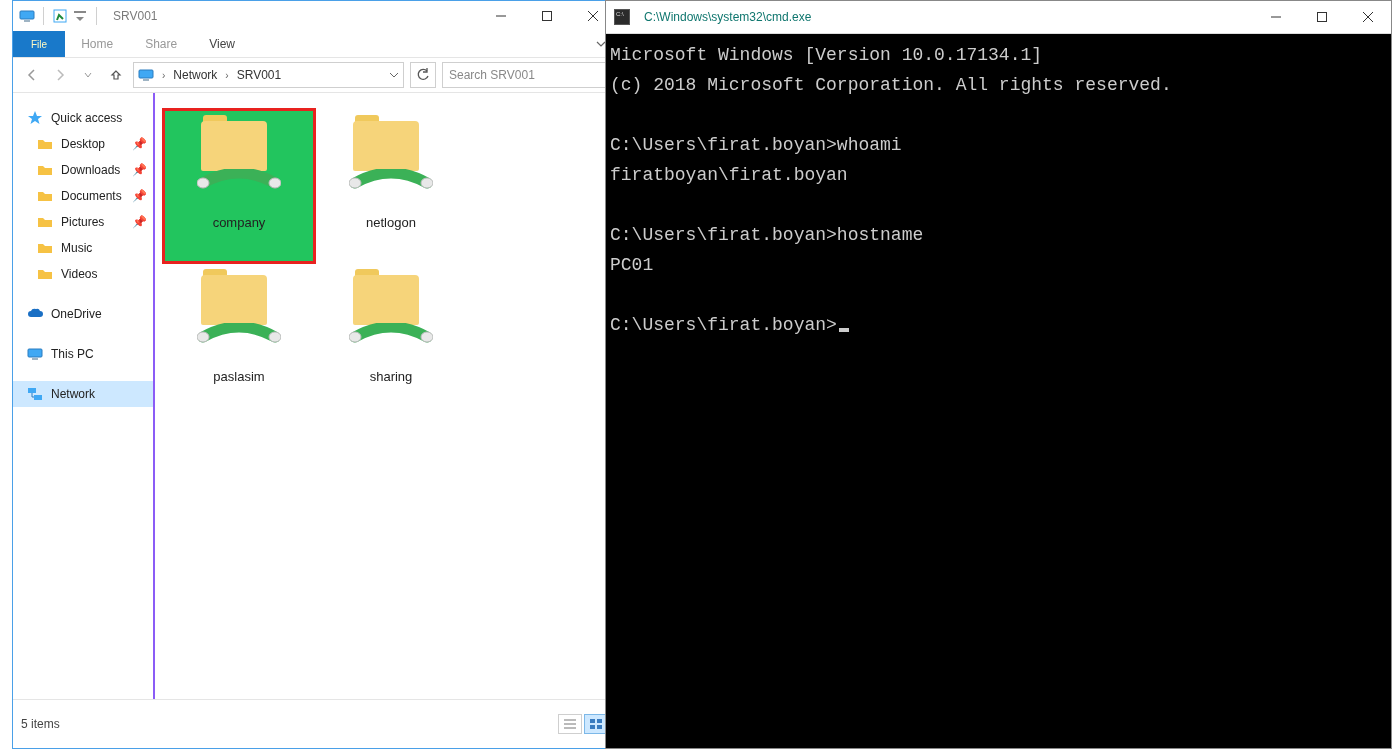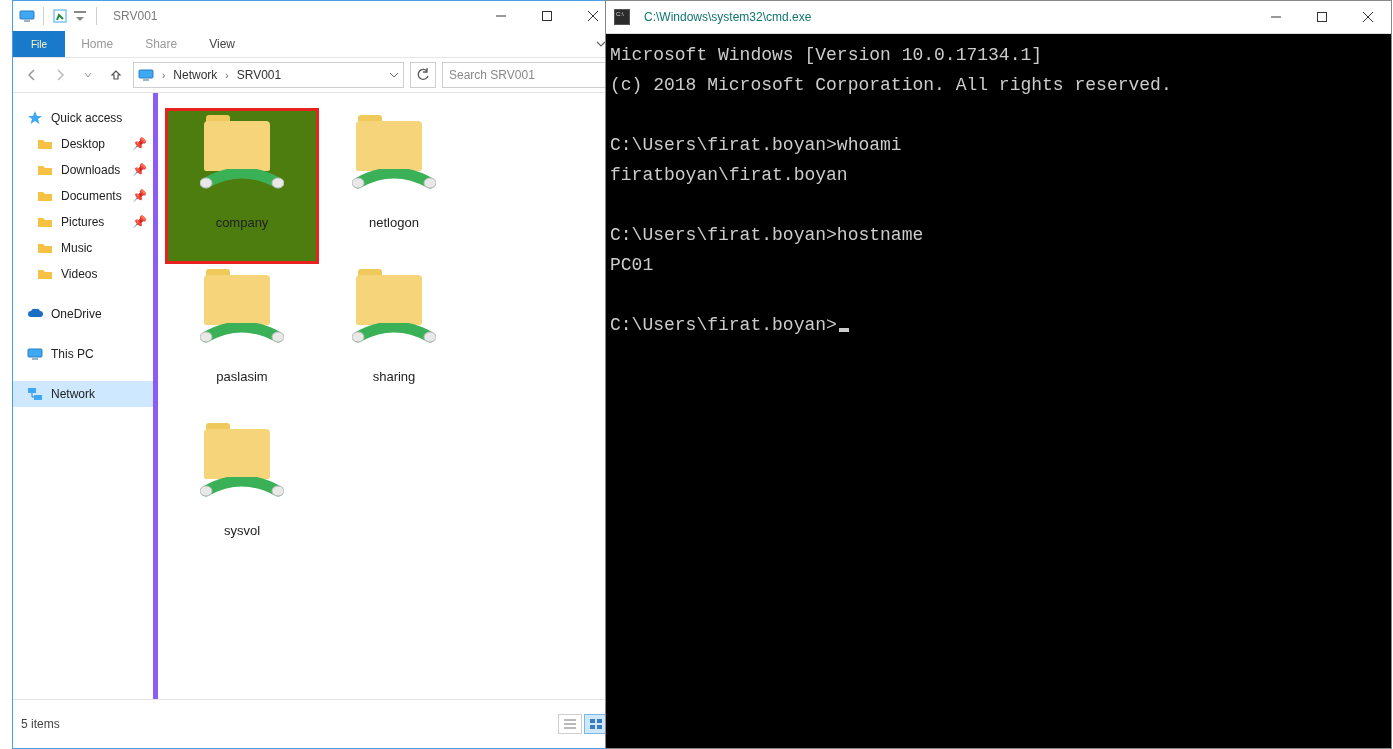--- a/index.html
+++ b/index.html
@@ -22,30 +22,30 @@
 .addrbar{height:34px;display:flex;align-items:center;gap:6px;padding:0 8px;border-bottom:1px solid #e5e5e5;}
 .nav-btn{width:22px;height:22px;display:flex;align-items:center;justify-content:center;color:#888;border-radius:0;}
 .nav-btn.enabled{color:#555;}
 .breadcrumb{flex:1;height:24px;border:1px solid #cfcfcf;display:flex;align-items:center;padding:0 4px;gap:4px;color:#333;position:relative;}
 .bc-chev{color:#666;font-size:10px;padding:0 4px;}
 .bc-dd{position:absolute;right:4px;color:#666;}
 .refresh{width:24px;height:24px;border:1px solid #cfcfcf;display:flex;align-items:center;justify-content:center;color:#555;}
 .search{width:152px;height:24px;border:1px solid #cfcfcf;display:flex;align-items:center;padding:0 6px;color:#888;}
 
 .body{flex:1;display:flex;min-height:0;}
-.navpane{width:140px;border-right:5px solid #8b5cf6;padding-top:12px;overflow:hidden;}
+.navpane{width:140px;border-right:2px solid #8b5cf6;padding-top:12px;overflow:hidden;}
 .np-item{display:flex;align-items:center;gap:8px;height:26px;padding-left:24px;color:#222;white-space:nowrap;}
 .np-item.top{padding-left:14px;font-size:12px;}
 .np-sel{background:#cde8ff;}
 .np-item .pin{margin-left:auto;margin-right:6px;color:#777;}
 .ic{display:inline-flex;width:16px;height:16px;align-items:center;justify-content:center;}
 
 .content{flex:1;position:relative;padding:16px 8px;display:flex;flex-wrap:wrap;align-content:flex-start;}
 .share-item{width:152px;height:150px;display:flex;flex-direction:column;align-items:center;justify-content:flex-start;padding-top:4px;}
-.share-item.sel{outline:3px solid #e8221f;outline-offset:-2px;background:#4d7c0f;}
+.share-item.sel{outline:3px solid #e8221f;outline-offset:-2px;background:#22c55e;}
 .share-ic{width:96px;height:96px;position:relative;}
 .share-label{margin-top:6px;color:#222;font-size:13px;}
 
 .statusbar{height:24px;border-top:1px solid #e5e5e5;display:flex;align-items:center;padding:12px 8px;color:#444;font-size:12px;}
 .statusbar .views{margin-left:auto;display:flex;gap:2px;}
 .view-btn{width:22px;height:18px;border:1px solid #cfcfcf;display:flex;align-items:center;justify-content:center;color:#555;}
 .view-btn.active{background:#cde8ff;border-color:#7cb8e8;}
 
 
 .folder-back{position:absolute;left:10px;top:8px;width:66px;height:50px;background:#f6d47a;border-radius:4px 4px 2px 2px;}
@@ -322,34 +322,20 @@
           <div class="pipe">
                 <svg viewBox="0 0 84 30">
                   <path d="M6 14 Q42 -6 78 14" fill="none" stroke="#3bb157" stroke-width="11" stroke-linecap="round"></path>
                   <ellipse cx="6" cy="14" rx="6" ry="5" fill="#e8e8e8" stroke="#bcbcbc"></ellipse>
                   <ellipse cx="78" cy="14" rx="6" ry="5" fill="#e8e8e8" stroke="#bcbcbc"></ellipse>
                 </svg>
               </div>
         </div>
         <div class="share-label">sharing</div>
       </div>
-      <div class="share-item">
-        <div class="share-ic">
-          <div class="folder-tab"></div>
-              <div class="folder-back"></div>
-          <div class="pipe">
-                <svg viewBox="0 0 84 30">
-                  <path d="M6 14 Q42 -6 78 14" fill="none" stroke="#3bb157" stroke-width="11" stroke-linecap="round"></path>
-                  <ellipse cx="6" cy="14" rx="6" ry="5" fill="#e8e8e8" stroke="#bcbcbc"></ellipse>
-                  <ellipse cx="78" cy="14" rx="6" ry="5" fill="#e8e8e8" stroke="#bcbcbc"></ellipse>
-                </svg>
-              </div>
-        </div>
-        <div class="share-label">sysvol</div>
-      </div>
     </div>
   </div>
 
   <div class="statusbar">
     <span>5 items</span>
     <div class="views">
       <div class="view-btn">
             <svg width="12" height="10" viewBox="0 0 12 10">
               <path d="M0 1 H12 M0 5 H12 M0 9 H12" stroke="#777"></path>
             </svg>

